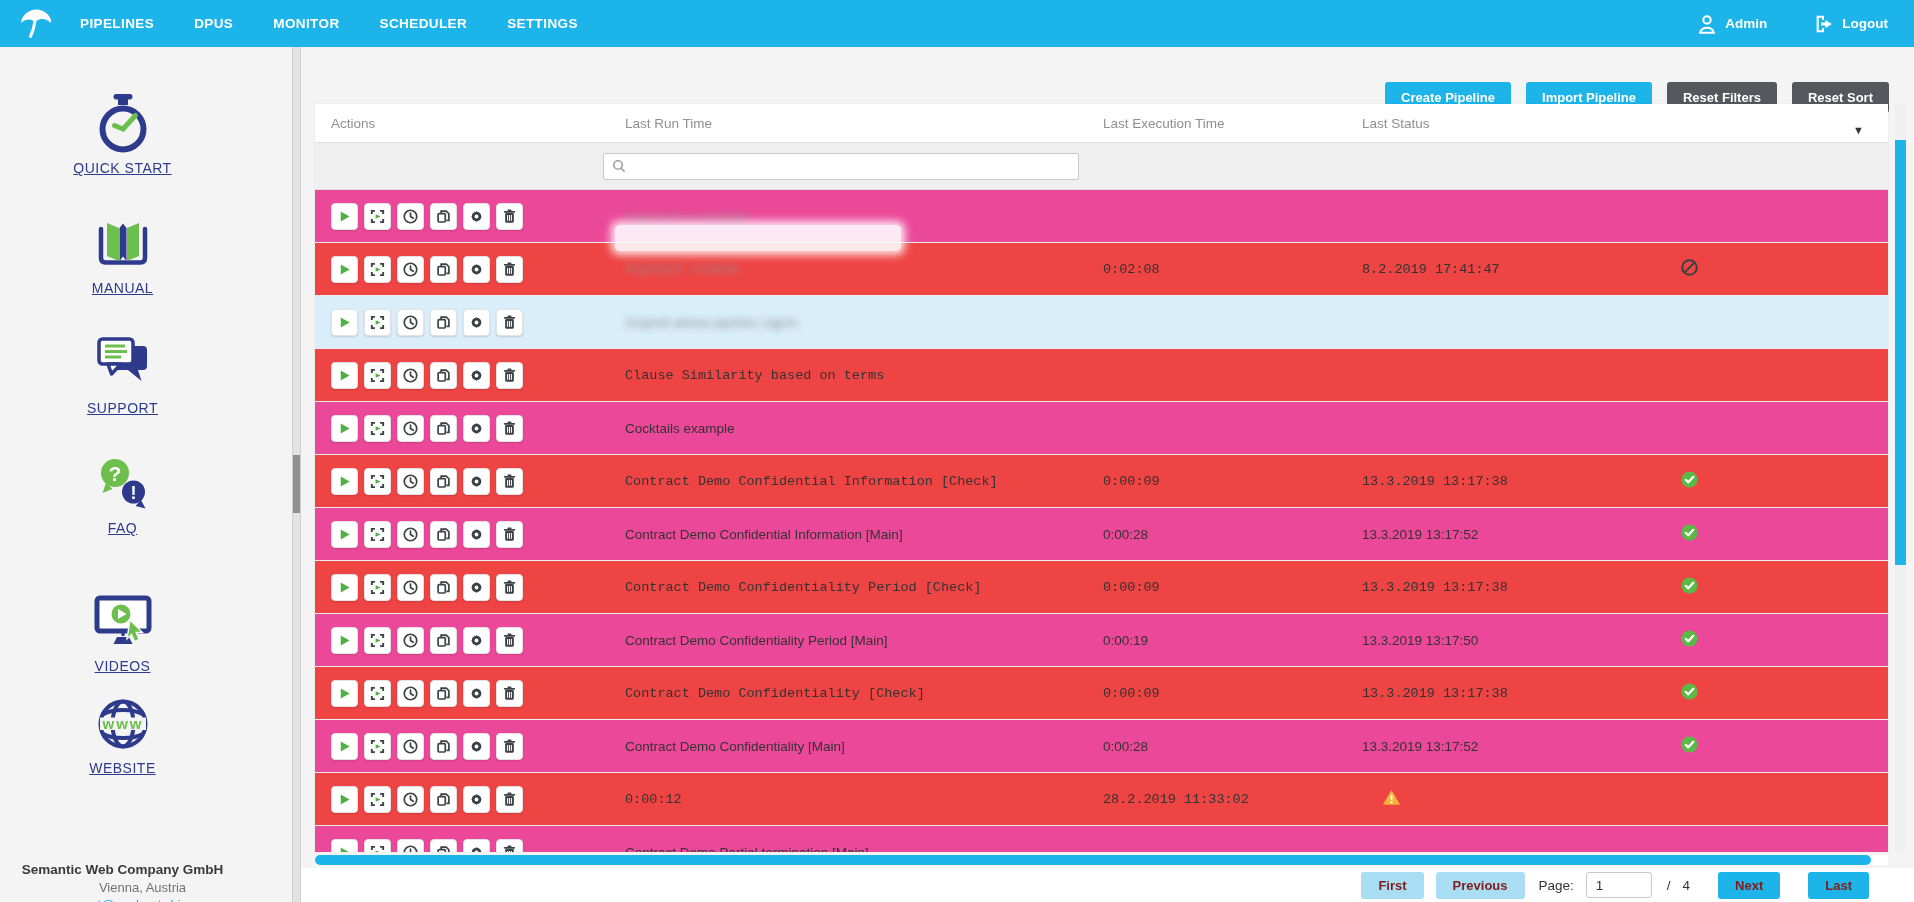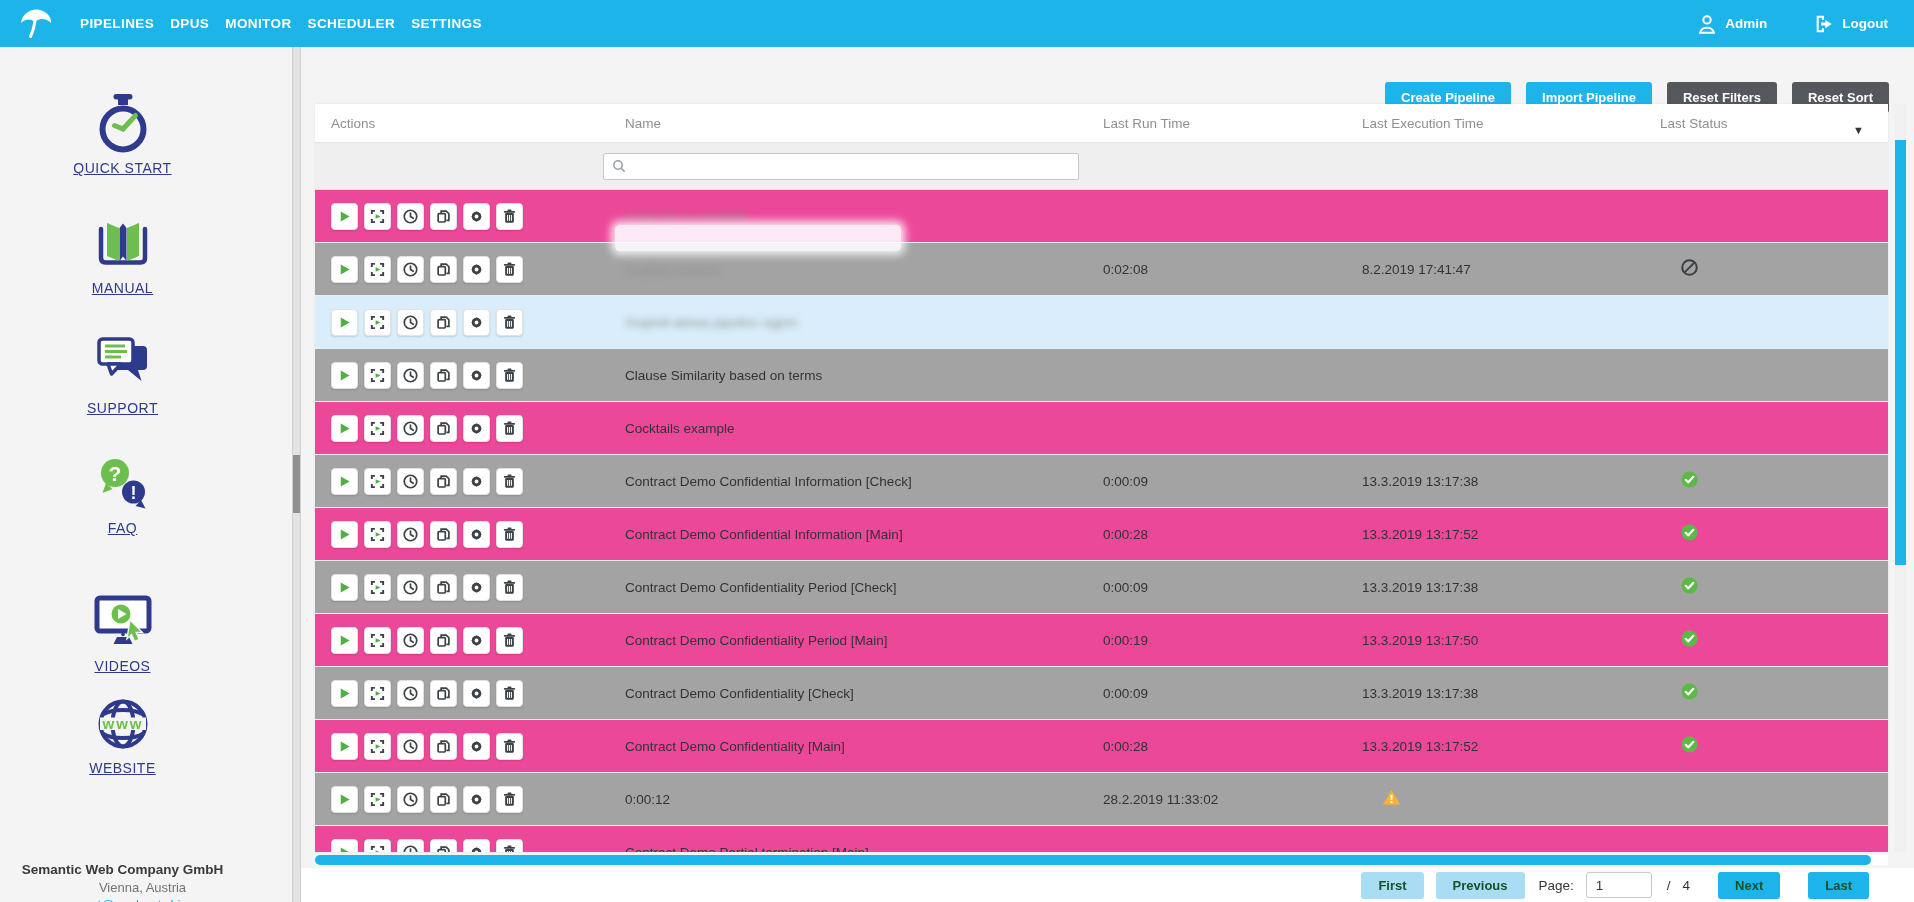--- a/index.html
+++ b/index.html
@@ -7,21 +7,21 @@
   body {
     position: relative; overflow: hidden;
     background:#f4f4f4;
     font-family:"Liberation Sans", sans-serif;
     color:#333;
   }
   
   .navbar { position:absolute; top:0; left:0; right:0; height:47px; background:#1db4e9;
             display:flex; align-items:center; color:#fff; z-index:5; }
   .brand { margin-left:18px; width:36px; height:36px; display:flex; align-items:center; justify-content:center; }
-  .nav-items { display:flex; gap:16px; margin-left:26px; font-size:13.5px; font-weight:bold; letter-spacing:.4px; }
+  .nav-items { display:flex; gap:40px; margin-left:26px; font-size:13.5px; font-weight:bold; letter-spacing:.4px; }
   .nav-item { cursor:pointer; }
   .nav-right { margin-left:auto; margin-right:26px; display:flex; align-items:center; gap:46px;
                font-size:13.5px; font-weight:bold; }
   .nav-user, .nav-logout { display:flex; align-items:center; gap:7px; cursor:pointer; }
   .nav-user svg, .nav-logout svg { width:22px; height:22px; display:block; }
 
   
   .sidebar { position:absolute; top:47px; left:0; width:245px; bottom:0; background:#f4f4f4; }
   .side-scrollbar { position:absolute; top:47px; left:292px; width:9px; bottom:0;
                     background:#e3e3e3; border-left:1px solid #d0d0d0; border-right:1px solid #d0d0d0; }
@@ -48,21 +48,21 @@
                 background:#fff; overflow:hidden; box-shadow:0 0 2px rgba(0,0,0,.08); }
   .grid-row { display:grid; grid-template-columns:294px 478px 259px 298px 1fr; padding-left:16px; align-items:center; }
   .thead { height:39px; color:#8f8f8f; font-size:13.5px; border-bottom:1px solid #e4e4e4; position:relative; }
   .thead .caret { position:absolute; right:24px; bottom:6px; font-size:11px; color:#333; cursor:pointer; line-height:1; }
   .filter-row { height:47px; background:#efefef; border-bottom:1px solid #dedede; }
   .search-box { position:relative; width:476px; margin-left:-22px; }
   .search-box input { width:100%; height:27px; border:1px solid #c9c9c9; border-radius:2px; background:#fff;
                       padding:0 8px 0 30px; font-size:13px; font-family:"Liberation Sans",sans-serif; color:#333; }
   .search-box .mag { position:absolute; left:8px; top:5px; width:16px; height:16px; pointer-events:none; }
   .trow { height:53px; border-bottom:1px solid #ededed; background:#ec4899; font-size:13.5px; color:#333; }
-  .trow.alt { background:#a3a3a3; }
+  .trow.alt { background:#ef4444;font-family:Liberation Mono, monospace; }
   .trow.hl { background:#d9eefa; }
   .acts { display:flex; gap:6px; }
   .icon-btn { width:27px; height:27px; background:#fff; border:1px solid #e2e2e2; border-radius:4px;
               box-shadow:0 1px 2px rgba(0,0,0,.14); display:flex; align-items:center; justify-content:center; cursor:pointer; }
   .icon-btn svg { width:17px; height:17px; display:block; }
   .statcell { padding-left:20px; }
   .statcell .st { width:19px; height:19px; display:inline-block; }
   .statcell svg { width:19px; height:19px; display:block; }
   .redacted { display:inline-block; color:#8f8f8f; filter:blur(3.5px); white-space:nowrap; user-select:none; }
   .smudge { position:absolute; left:300px; top:121px; width:286px; height:26px; border-radius:4px;
@@ -70,21 +70,21 @@
 
   
   .vscroll { position:absolute; right:8px; top:104px; width:11px; height:748px; background:#f0f0f0; }
   .vscroll .vthumb { position:absolute; left:0; width:100%; top:36px; height:425px; background:#1db4e9; }
   .hscroll { position:absolute; left:315px; top:855px; width:1573px; height:10px; background:#fff; }
   .hscroll .hthumb { position:absolute; left:0; top:0; height:10px; width:1556px; background:#1db4e9; border-radius:5px; }
 
   
   .bottom-bar { position:absolute; left:301px; top:868px; right:0; height:34px; background:#fff;
                 display:flex; align-items:center; justify-content:flex-end; gap:12px; padding-right:45px; font-size:13.5px; }
-  .pg-btn { height:27px; border:none; border-radius:3px; color:#14532d; font-weight:bold; font-size:13px;
+  .pg-btn { height:27px; border:none; border-radius:3px; color:#7f1d1d; font-weight:bold; font-size:13px;
             font-family:"Liberation Sans",sans-serif; padding:0 17px; cursor:pointer; }
   .pg-btn.disabled { background:#a9ddf3; cursor:default; }
   .pg-btn.active { background:#1db4e9;margin-left:16px; }
   .pg-label { color:#333; margin-left:2px; }
   .pg-input { width:66px; height:26px; border:1px solid #c9c9c9; border-radius:3px; padding:0 9px;
               font-size:13.5px; font-family:"Liberation Sans",sans-serif; color:#333; }
   .pg-total { color:#333; }
   .pg-sep { color:#333; margin-left:3px; }
   .pg-last { margin-left:22px; }
 </style>
@@ -200,21 +200,20 @@
 <div class="toolbar">
   <button class="btn blue">Create Pipeline</button>
   <button class="btn blue">Import Pipeline</button>
   <button class="btn dark">Reset Filters</button>
   <button class="btn dark">Reset Sort</button>
 </div>
 
 <div class="table-wrap">
   <div class="grid-row thead">
     <div>Actions</div>
-    <div>Name</div>
     <div>Last Run Time</div>
     <div>Last Execution Time</div>
     <div>Last Status</div>
     <span class="caret">▼</span>
   </div>
   <div class="grid-row filter-row">
     <div></div>
     <div>
       <div class="search-box">
         <svg class="mag" viewBox="0 0 16 16" fill="none" stroke="#9aa0a6" stroke-width="1.6">

